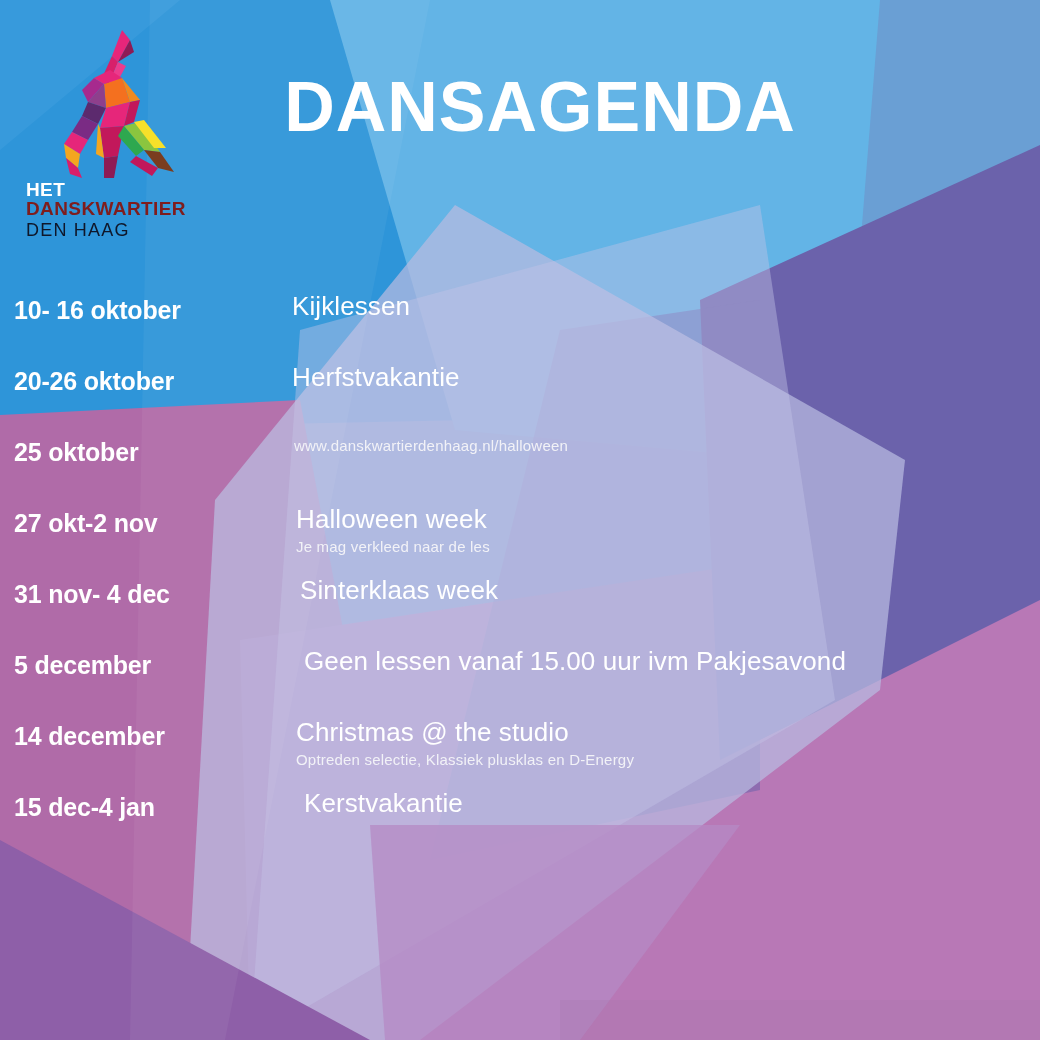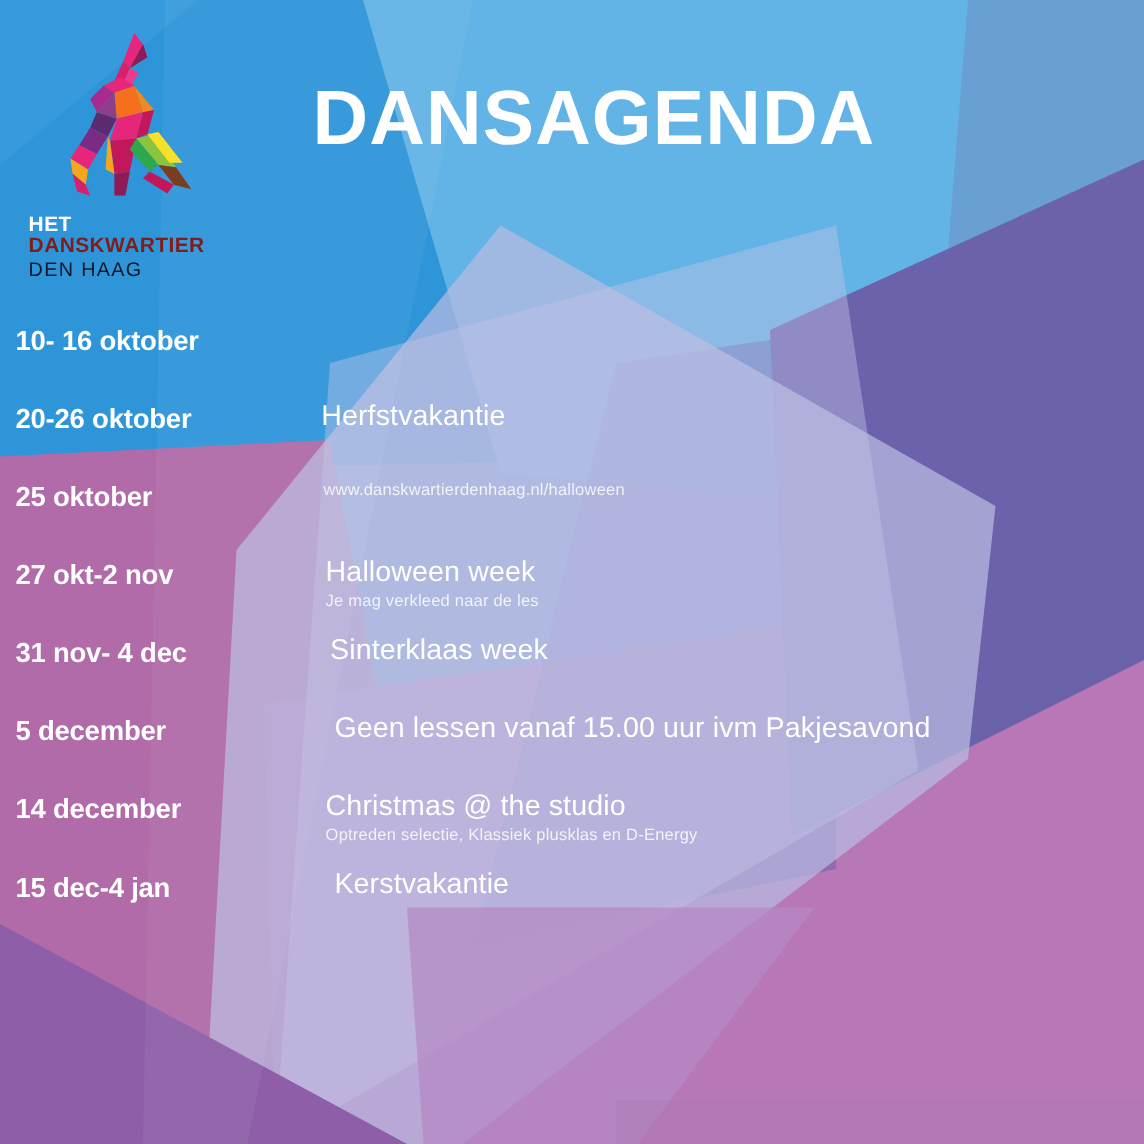--- a/index.html
+++ b/index.html
@@ -33,21 +33,21 @@
     width: 190px;
     z-index: 5;
   }
   .logo-mark {
     display: block;
     width: 126px;
     height: 150px;
     margin-left: 22px;
   }
   .logo-words {
-    margin-top: 17px;
+    margin-top: 2px;
     line-height: 1.02;
   }
   .logo-line1 {
     font-size: 19px;
     font-weight: 700;
     color: #ffffff;
     letter-spacing: 0.4px;
     display: block;
   }
   .logo-line2 {
@@ -205,20 +205,23 @@
       <span class="logo-line3">DEN HAAG</span>
     </div>
   </div>
 
   <div class="poster-title">DANSAGENDA</div>
 
   <div class="agenda">
 
     <div class="agenda-row">
       <div class="row-date">10- 16 oktober</div>
+      <div class="row-body">
+        <div class="row-title">Kijklessen</div>
+      </div>
     </div>
 
     <div class="agenda-row">
       <div class="row-date">20-26 oktober</div>
       <div class="row-body">
         <div class="row-title">Herfstvakantie</div>
       </div>
     </div>
 
     <div class="agenda-row indent-1">

